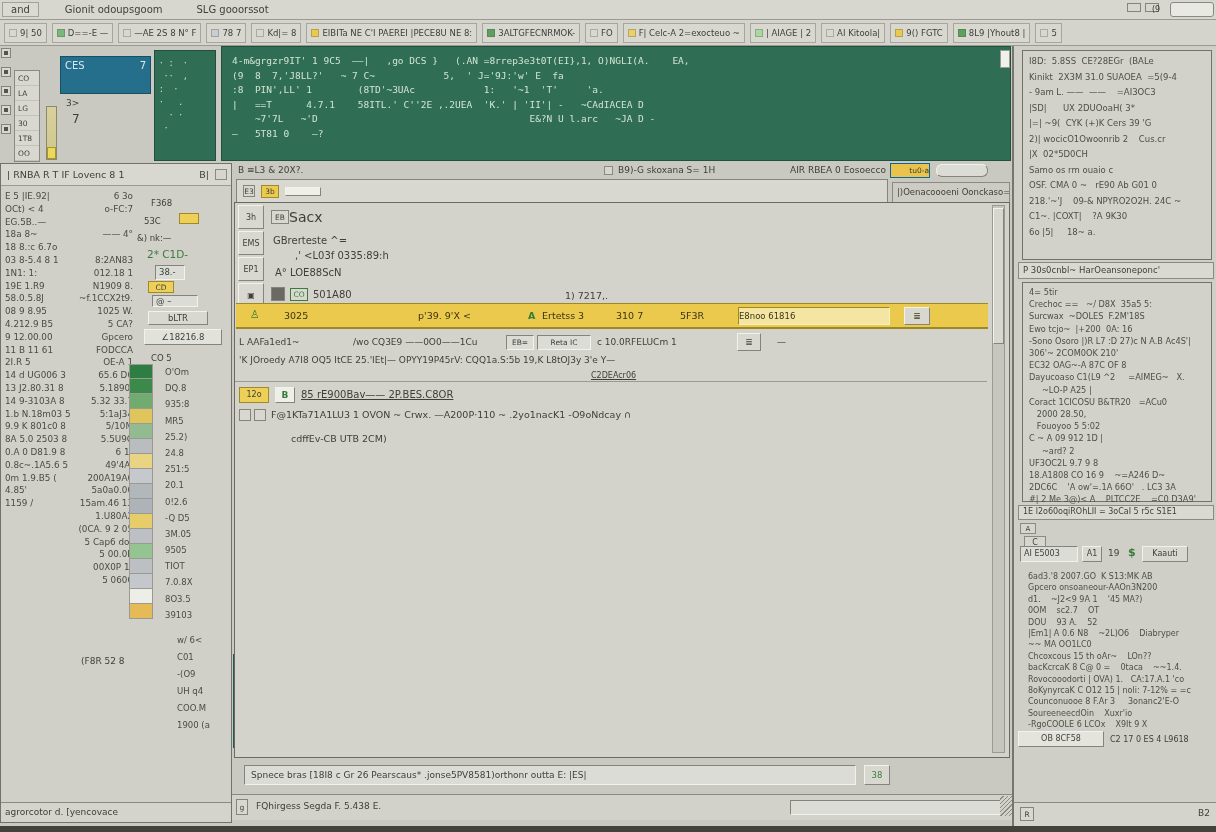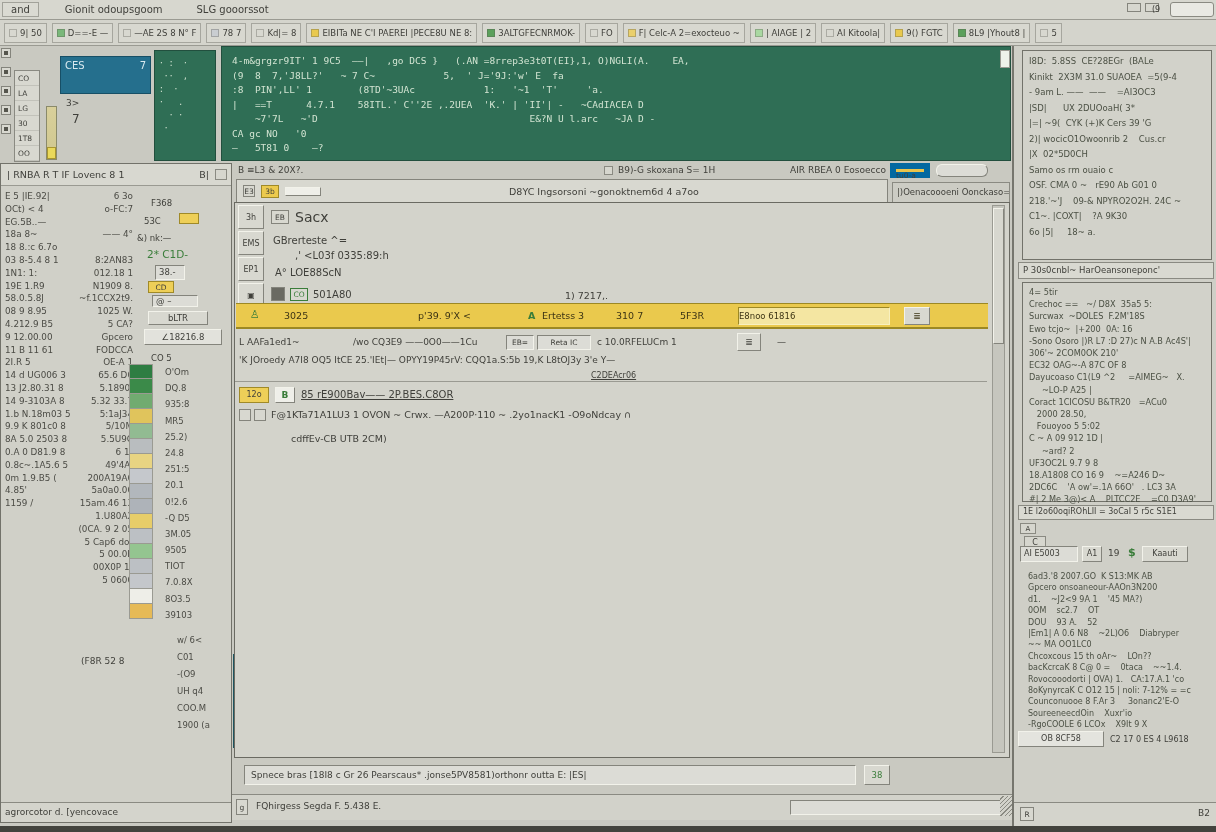--- a/index.html
+++ b/index.html
@@ -199,21 +199,20 @@
     <div class="cline">·   .</div>
     <div class="cline">  · ·</div>
     <div class="cline"> ·</div>
   </div>
 <div id="console-b" class="abs console">
     <div class="cline">4-m&amp;grgzr9IT' 1 9C5  ——|   ,go DCS }   (.AN =8rrep3e3t0T(EI},1, O)NGLI(A.    EA,</div>
     <div class="cline">(9  8  7,'J8LL?'   ~ 7 C~            5,  ' J='9J:'w' E  fa</div>
     <div class="cline">:8  PIN',LL' 1        (8TD'~3UAc            1:   '~1  'T'     'a.</div>
     <div class="cline">|   ==T      4.7.1    58ITL.' C''2E ,.2UEA  'K.' | 'II'| -   ~CAdIACEA D</div>
     <div class="cline">    ~7'7L   ~'D                                     E&amp;?N U l.arc   ~JA D -</div>
-    <div class="cline">CA gc NO   '0</div>
     <div class="cline">—   5T81 0    —?</div>
   </div>
 <div class="abs" style="left:1000px;top:50px;width:10px;height:18px;background:#eef2ea;border:1px solid #9a9a92"></div>
 
 <div id="left-panel" class="abs">
   <div id="lp-header" class="abs">
     <span>|  RNBA  R T  IF  Lovenc  8 1</span>
     <span style="position:absolute;right:22px;top:0">B|</span>
     <span class="box" style="position:absolute;right:4px;top:5px;width:12px;height:11px"></span>
   </div>
@@ -409,43 +408,42 @@
 
 <div class="abs" style="left:233px;top:654px;width:8px;height:94px;background:#2d7a8a;border:1px solid #1e5560"></div>
 
 <div id="center" class="abs">
 
   <div id="strip" class="abs">
     <span class="abs" style="left:6px;top:3px">B ≡L3 &amp; 20X?.</span>
     <span class="abs box" style="left:372px;top:4px;width:9px;height:9px"></span>
     <span class="abs" style="left:386px;top:3px">B9)-G skoxana S= 1H</span>
     <span class="abs" style="left:558px;top:3px">AIR RBEA 0 Eosoecco</span>
-    <span class="abs" style="left:658px;top:1px;width:40px;height:15px;background:#e9c34c;border:6px solid #0369a1;font-size:7.5px;text-align:left;line-height:13px">tu0-a</span>
+    <span class="abs" style="left:658px;top:1px;width:40px;height:15px;background:#e9c34c;border:1px solid #0369a1;font-size:7.5px;text-align:right;line-height:13px">tu0-a</span>
     <span class="abs bevel-out" style="left:704px;top:2px;width:52px;height:13px;background:#dcdcd6;border-radius:6px"></span>
   </div>
 
   <div id="tabbar" class="abs">
     <div id="tab1" class="abs">
       <span class="ic-box" style="width:12px;height:12px">E3</span>
       <span style="width:18px;height:13px;background:#ecca4e;border:1px solid #a08a28;font-size:7.5px;text-align:center;line-height:12px">3b</span>
       <span class="bevel-out" style="width:36px;height:9px;background:#efefe9"></span>
-      <span style="flex:1;text-align:center;white-space:nowrap;overflow:hidden">D8YC   Ingsorsoni   ~gonoktnem6d   4 a7oo</span>
     </div>
     <div id="tab2" class="abs">|)Oenacoooeni Oonckaso=tt 8  |JE8IS@P</div>
   </div>
 
   <div id="cw-body" class="abs" style="position:absolute">
     <div style="position:absolute;left:3px;top:2px">
         <div class="side-btn">3h</div>
         <div class="side-btn">EMS</div>
         <div class="side-btn">EP1</div>
         <div class="side-btn">▣</div>
       </div>
 
-    <div style="position:absolute;left:36px;top:6px;display:flex;align-items:center;gap:6px">
+    <div style="position:absolute;left:36px;top:6px;display:flex;align-items:center;gap:0">
       <span class="ic-box" style="width:18px;height:14px">EB</span>
       <span style="font-size:14px">Sacx</span>
     </div>
     <span class="seg" style="left:38px;top:32px;font-size:10px">GBrerteste ^=</span>
     <span class="seg" style="left:60px;top:47px;font-size:10px">,' &lt;L03f 0335:89:h</span>
     <span class="seg" style="left:40px;top:64px;font-size:10px">A° LOE88ScN</span>
     <div style="position:absolute;left:36px;top:84px;display:flex;align-items:center;gap:5px">
       <span class="ic-box" style="width:14px;height:14px;background:#6a6a62"></span>
       <span class="ic-box greenish" style="width:18px;height:13px;border-color:#3a7d3a">CO</span>
       <span style="font-size:10px">501A80</span>

